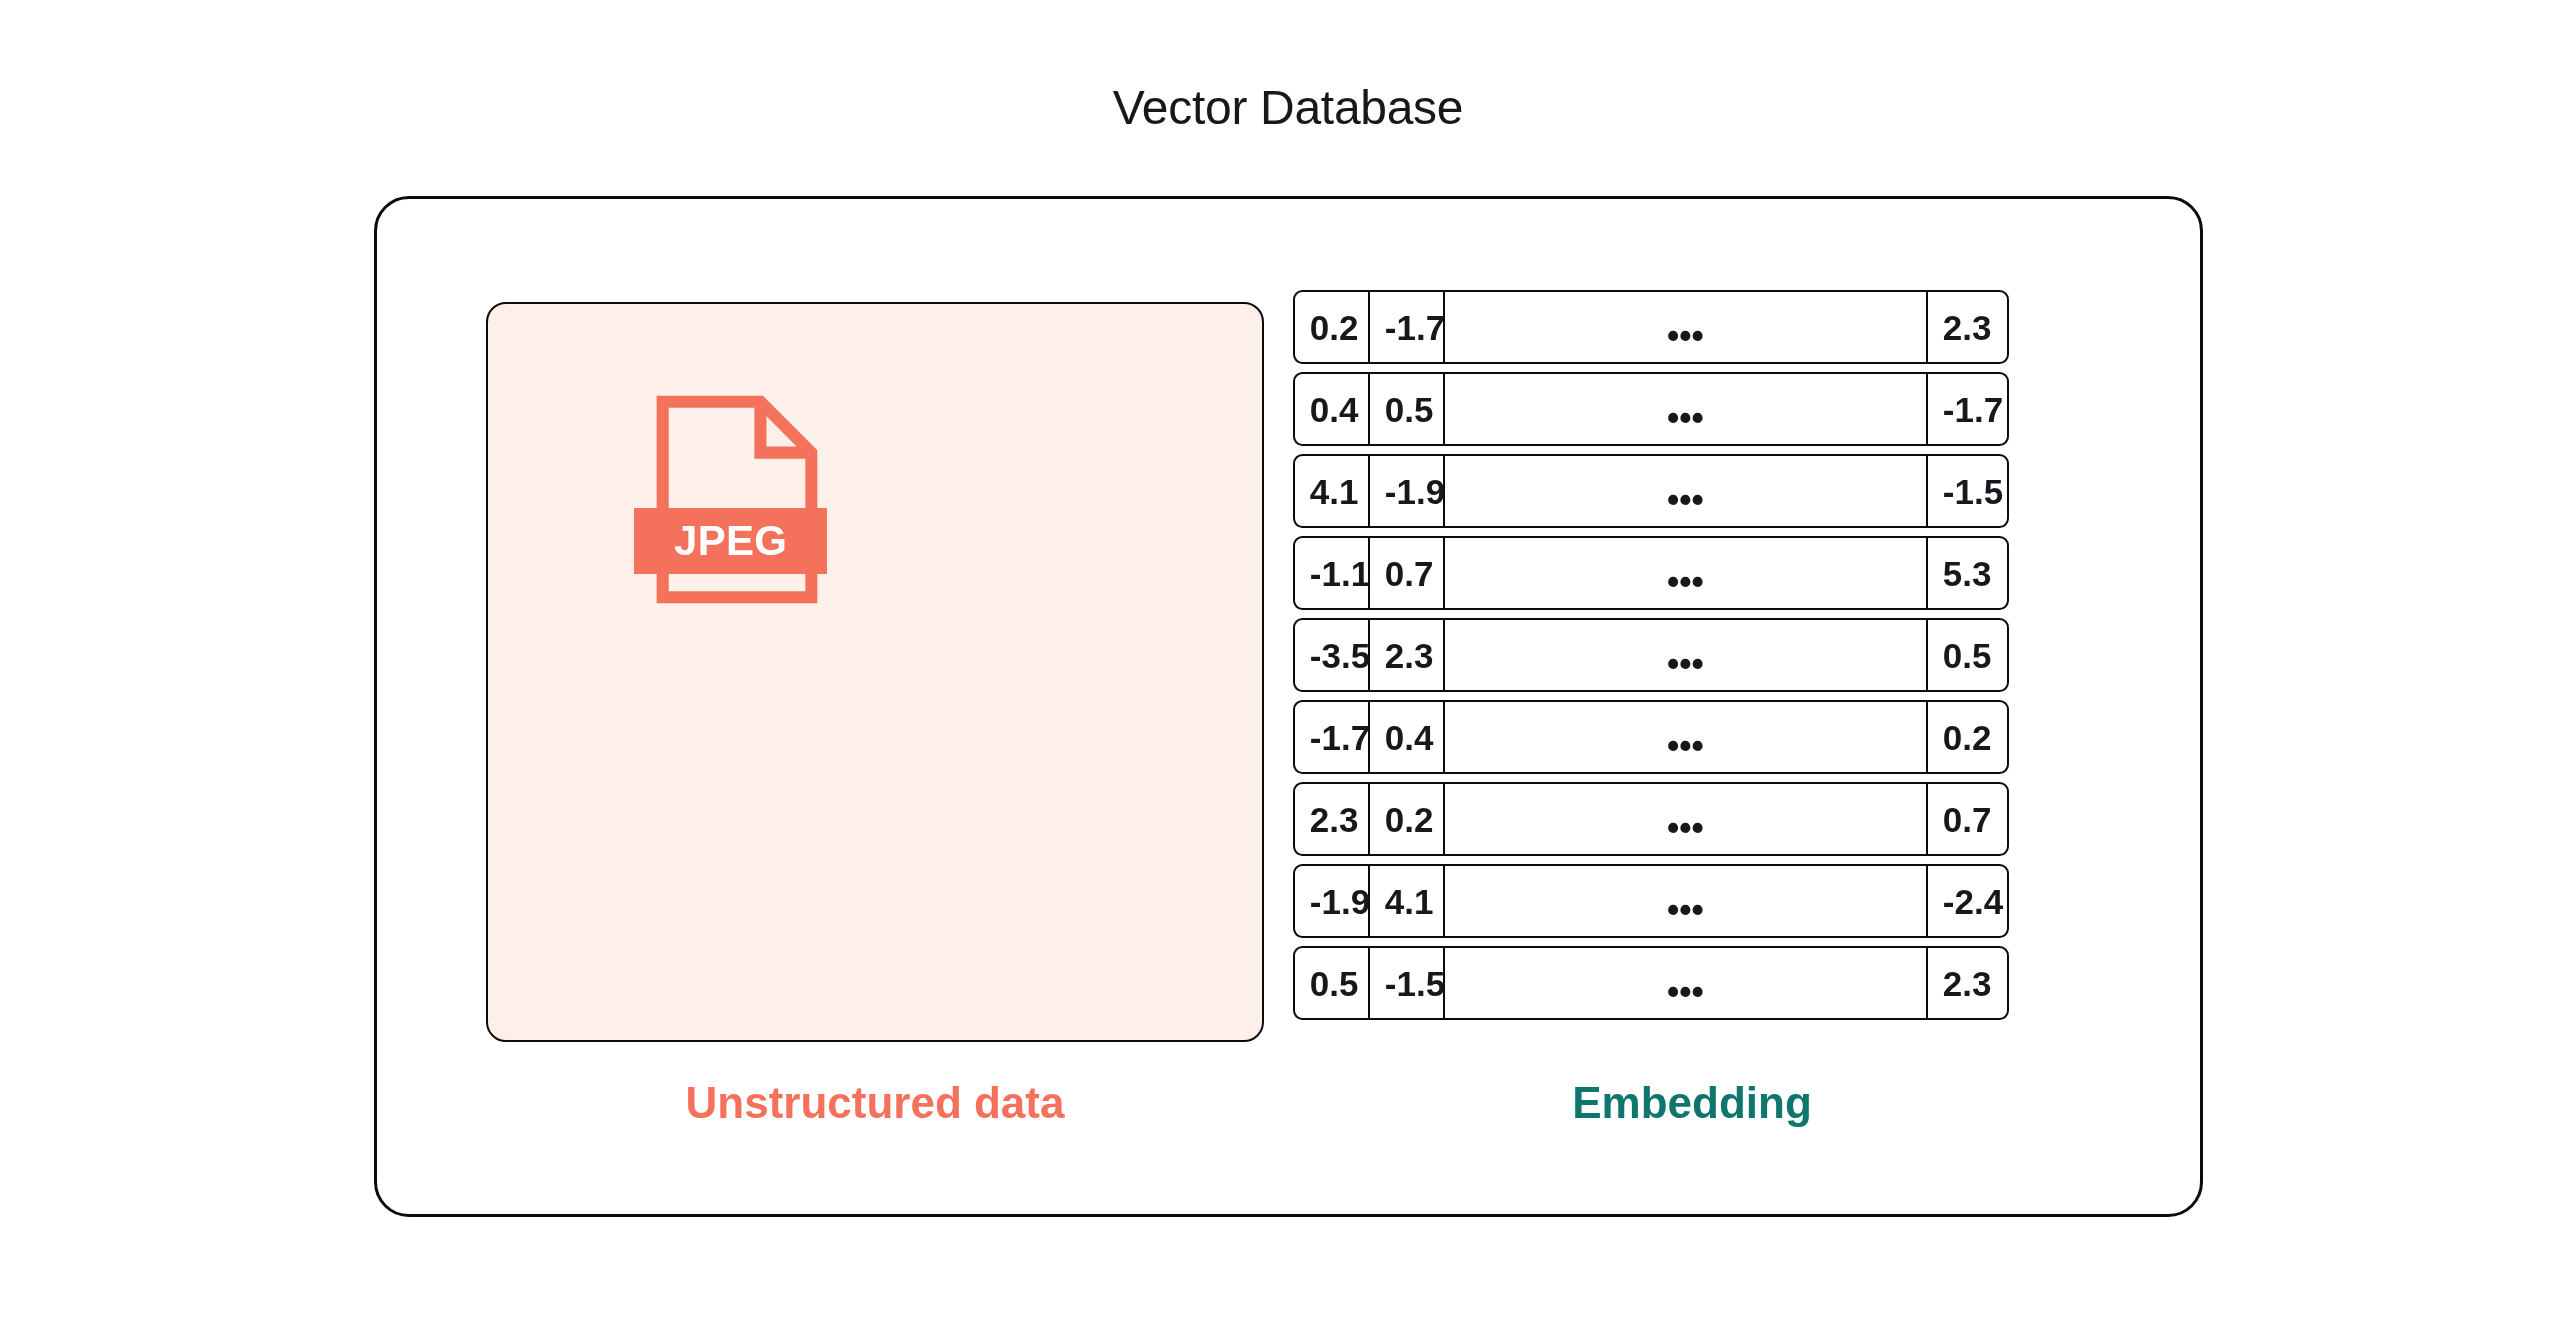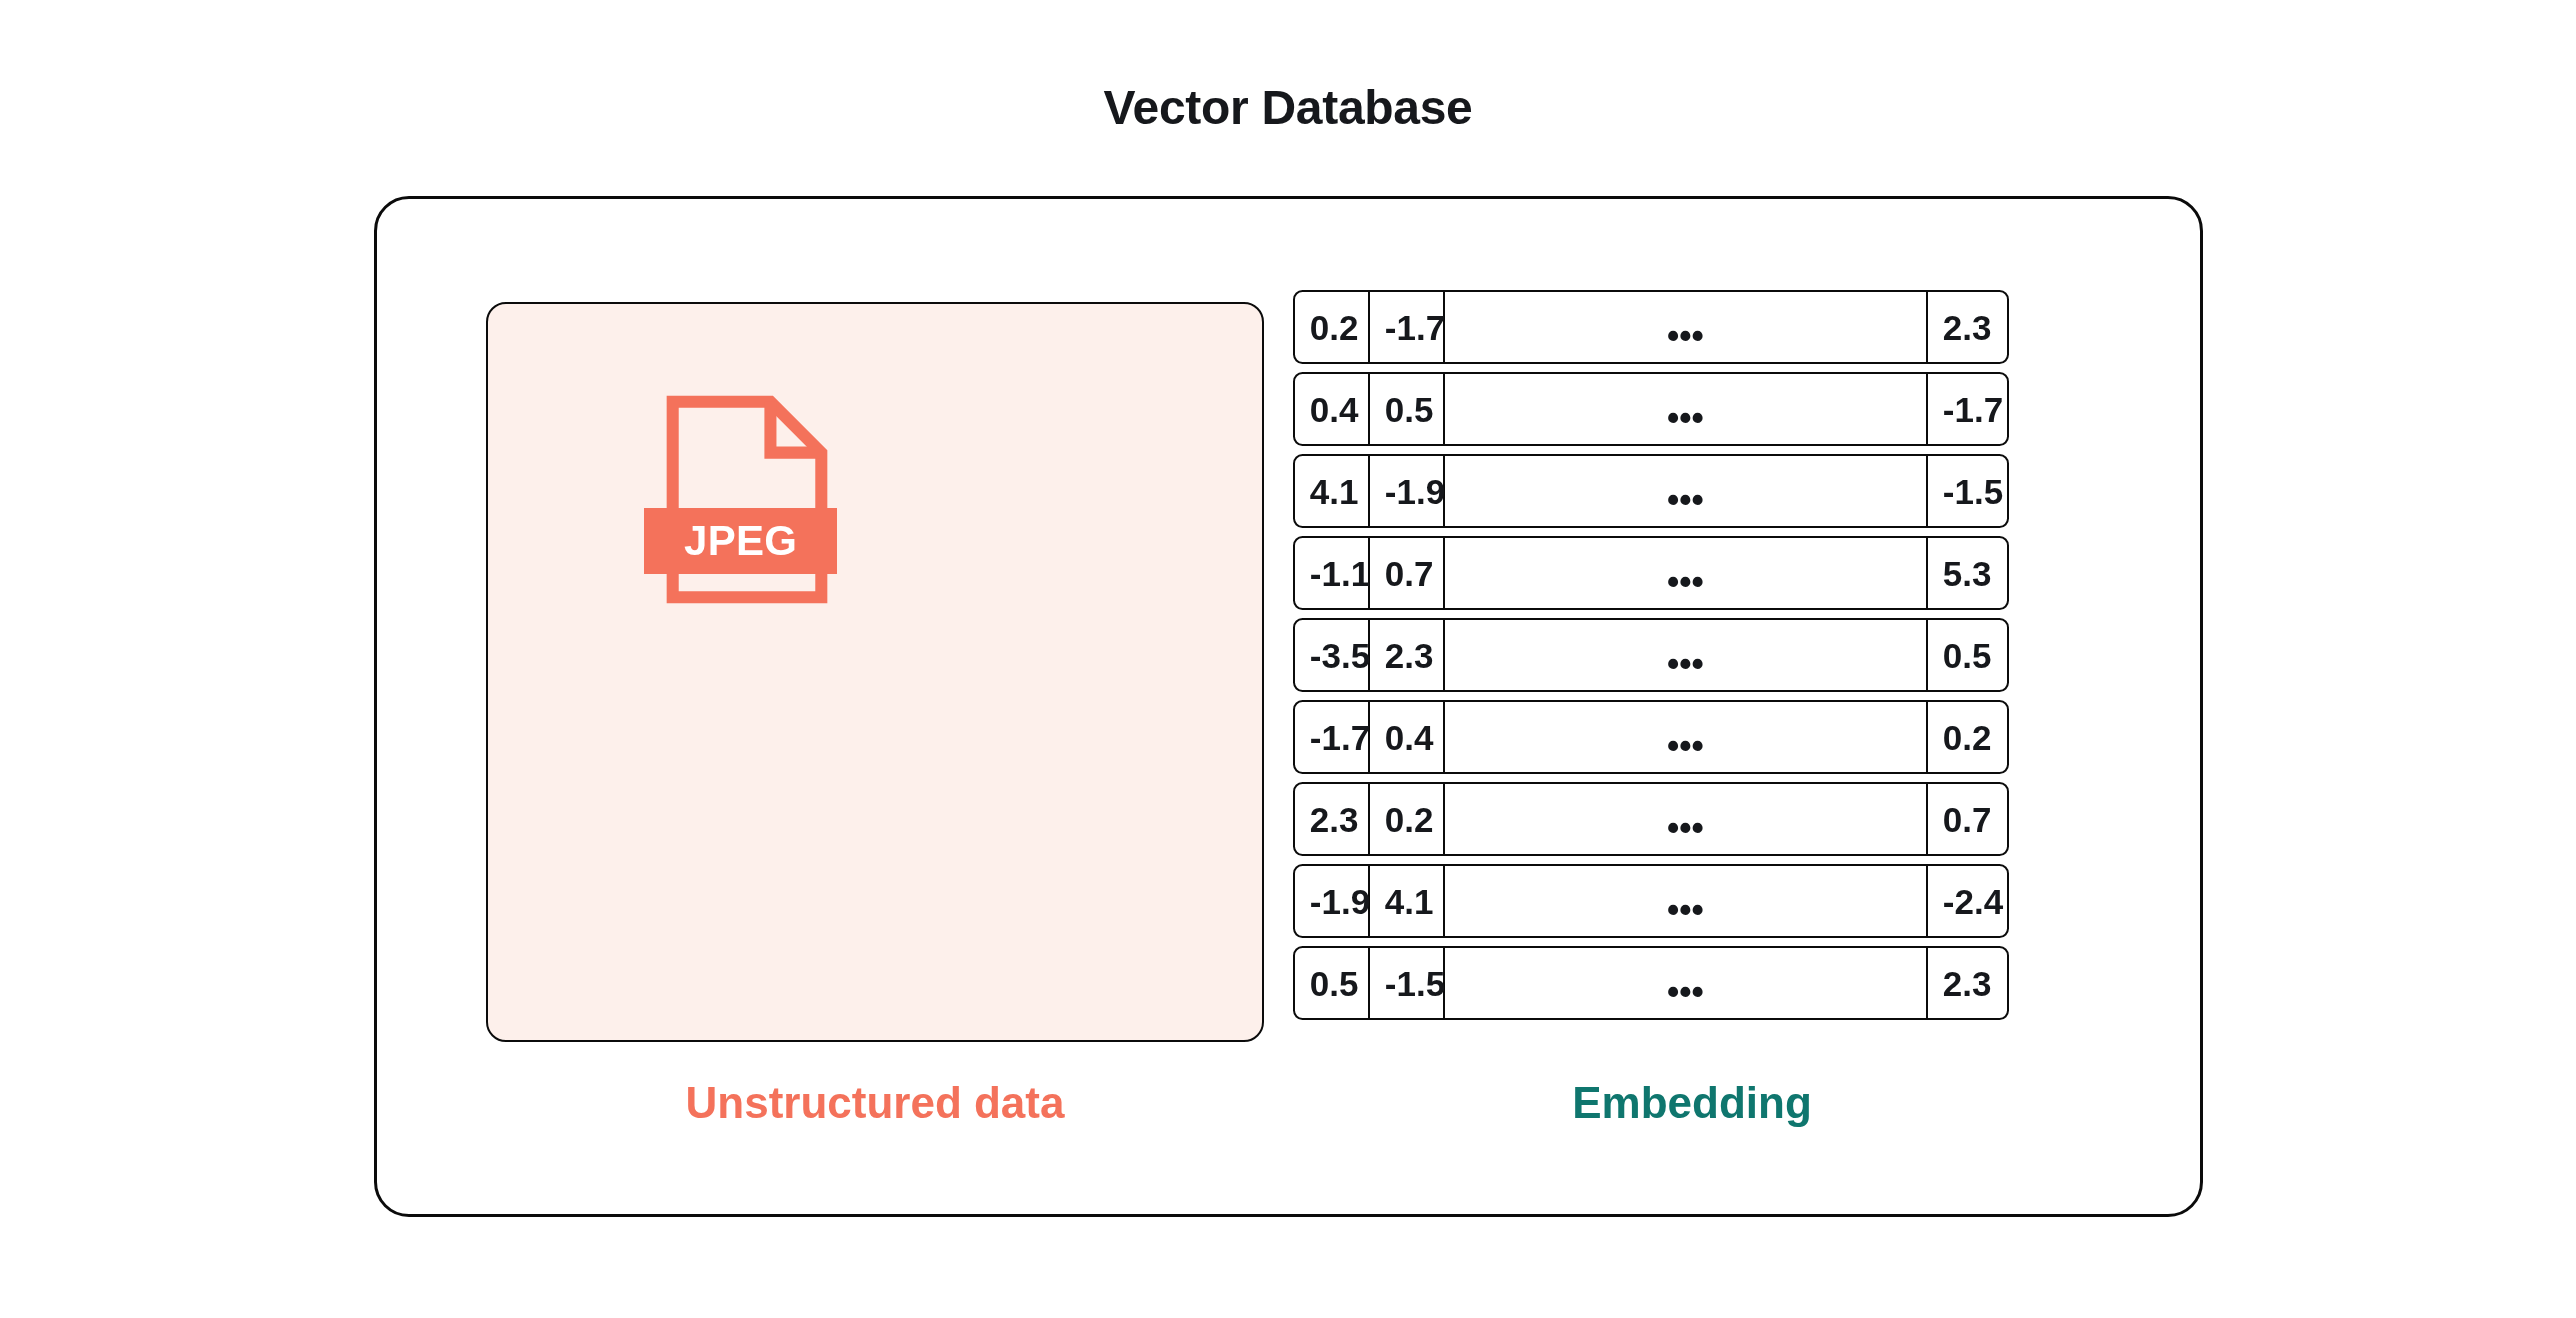--- a/index.html
+++ b/index.html
@@ -16,21 +16,21 @@
   }
 
   
   .page-title {
     position: absolute;
     top: 84px;
     left: 0;
     width: 2576px;
     text-align: center;
     font-size: 48px;
-    font-weight: bold;
+    font-weight: normal;
     color: #16181c;
     letter-spacing: -0.3px;
     line-height: 1;
   }
 
   
   .outer-card {
     position: absolute;
     left: 374px;
     top: 196px;
@@ -50,21 +50,21 @@
     width: 778px;
     height: 740px;
     box-sizing: border-box;
     border: 2.7px solid #0b0b0b;
     border-radius: 20px;
     background: #FDF0EB;
   }
 
   .file-grid {
     position: absolute;
-    left: 16px;
+    left: 6px;
     top: 0;
     width: 100%;
     height: 100%;
     display: grid;
     grid-template-columns: 1fr 1fr;
     grid-template-rows: 1fr 1fr;
     align-items: center;
     justify-items: center;
     padding: 23px 64px 23px 87px;
     box-sizing: border-box;

